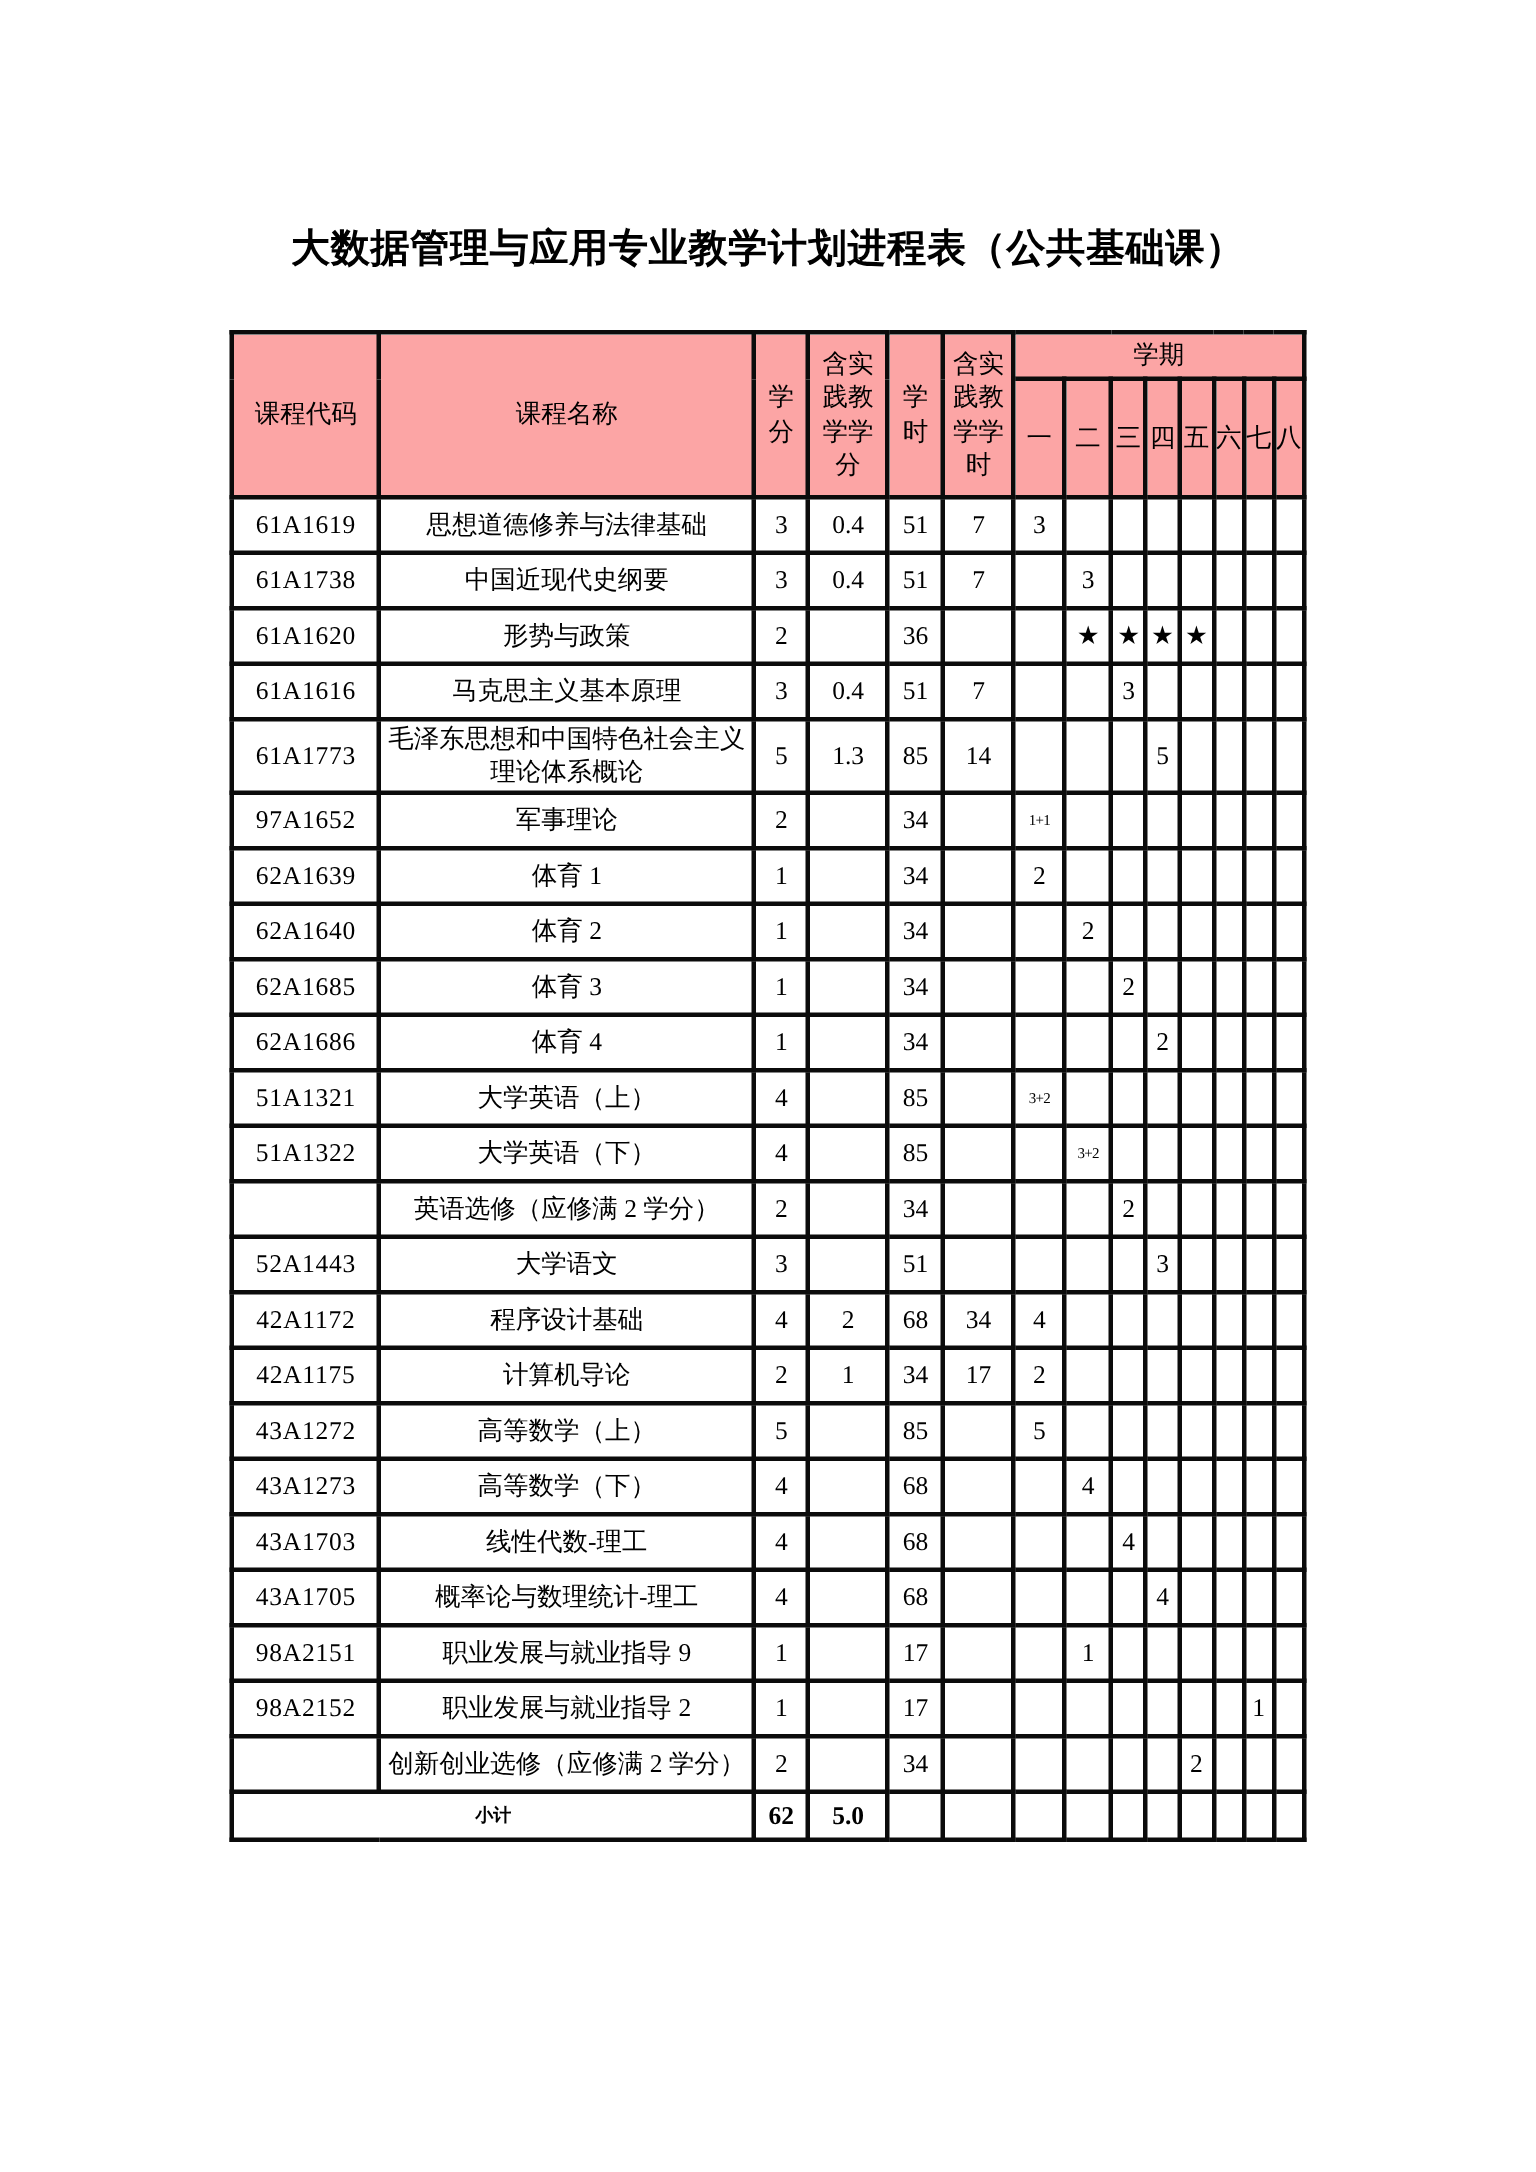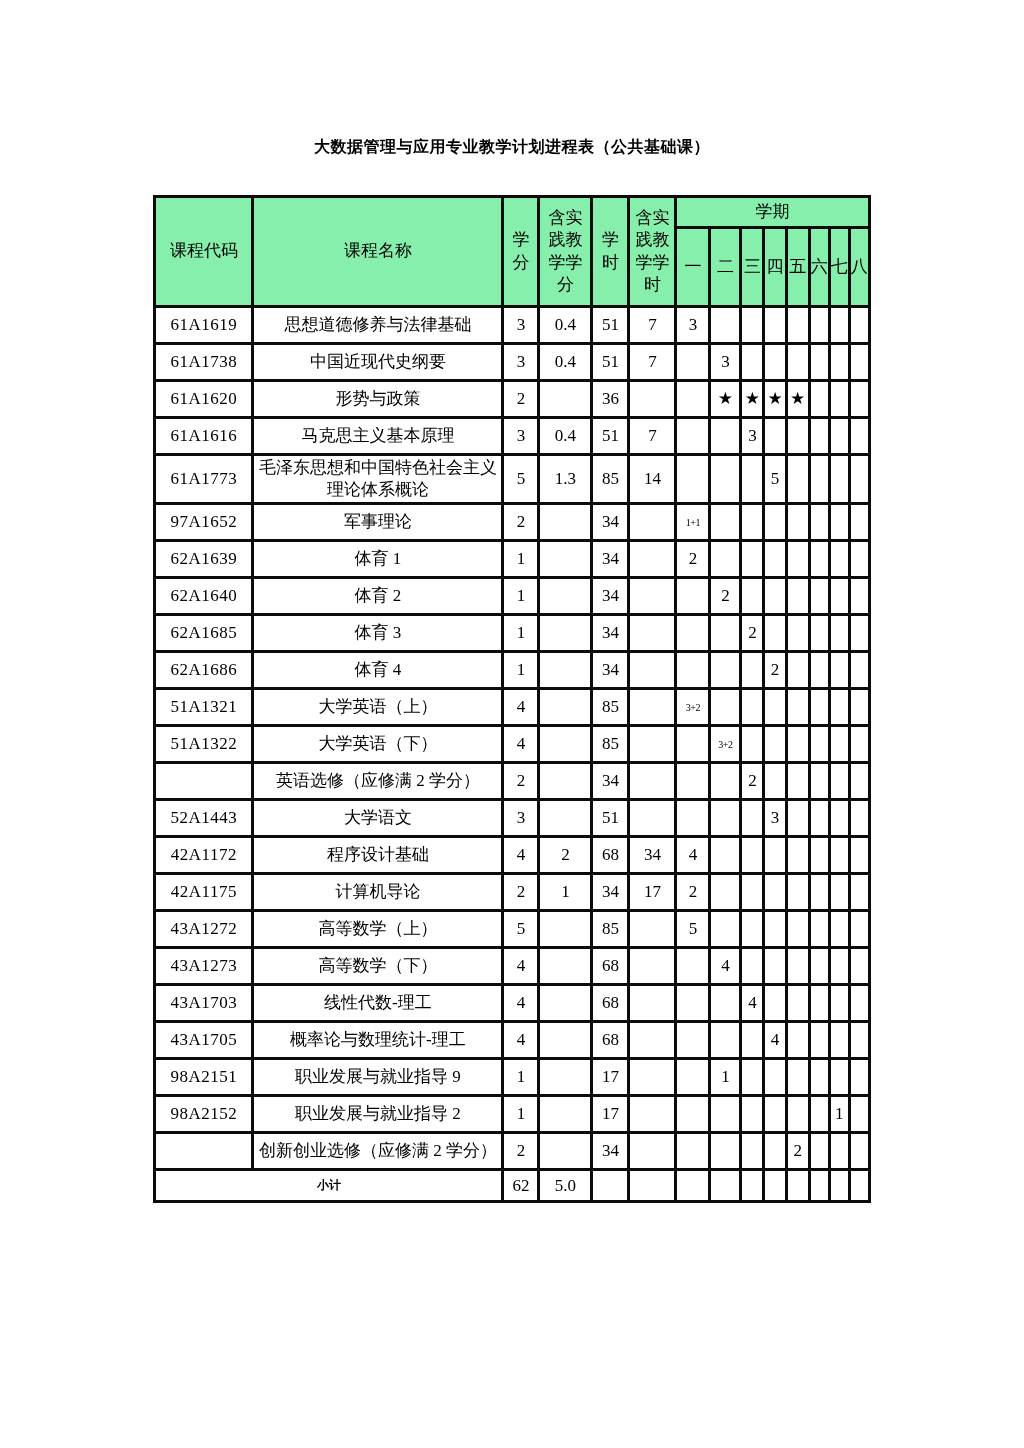--- a/index.html
+++ b/index.html
@@ -3,53 +3,53 @@
 <meta charset="utf-8">
 <style>
   html,body{margin:0;padding:0;}
   body{
     width:1024px;height:1448px;
     background:#ffffff;color:#000;
     font-family:"Liberation Serif","DejaVu Serif",serif;
     overflow:hidden;
   }
   .doc-title{
-    margin:0;padding-top:137px;
+    margin:11px;padding-top:137px;
     text-align:center;
-    font-size:16px;font-weight:bold;
+    font-size:26px;font-weight:bold;
     letter-spacing:0.5px;
   }
   table.plan{
     border-collapse:collapse;
     table-layout:fixed;
     margin:37px auto 0 auto;
   }
   table.plan th, table.plan td{
     border:3px solid #0b0b0b;
     font-size:17px;
     font-weight:normal;
     text-align:center;
     vertical-align:middle;
     padding:1px 2px;
     line-height:1.3;
     overflow:hidden;
     word-break:break-all;
   }
-  thead th{ background:#86efac; }
+  thead th{ background:#fca5a5; }
   thead tr.grp-row th{ height:26px; }
   thead tr.sub-row th{ height:76px; padding:0; }
   th.vhead{ padding:1px 1px; line-height:1.2; }
   tbody td{ height:32px; }
   td.name{ text-align:left; padding:2px 3px; }
   td.code{ letter-spacing:0.5px; }
   td.sem{ font-size:16px; padding:0; }
   td.sem.tight{ font-size:10px; letter-spacing:-0.5px; }
   tfoot td{ height:27px; }
   tfoot td.subtotal-label{ font-weight:bold; font-size:12px; }
-  tfoot td.num{ font-weight:normal; font-size:17px; }
+  tfoot td.num{ font-weight:bold; font-size:17px; }
 </style>
 </head>
 <body>
 
 <h1 class="doc-title">大数据管理与应用专业教学计划进程表（公共基础课）</h1>
 
 <table class="plan">
   <colgroup>
     <col style="width:98px">
       <col style="width:250px">

